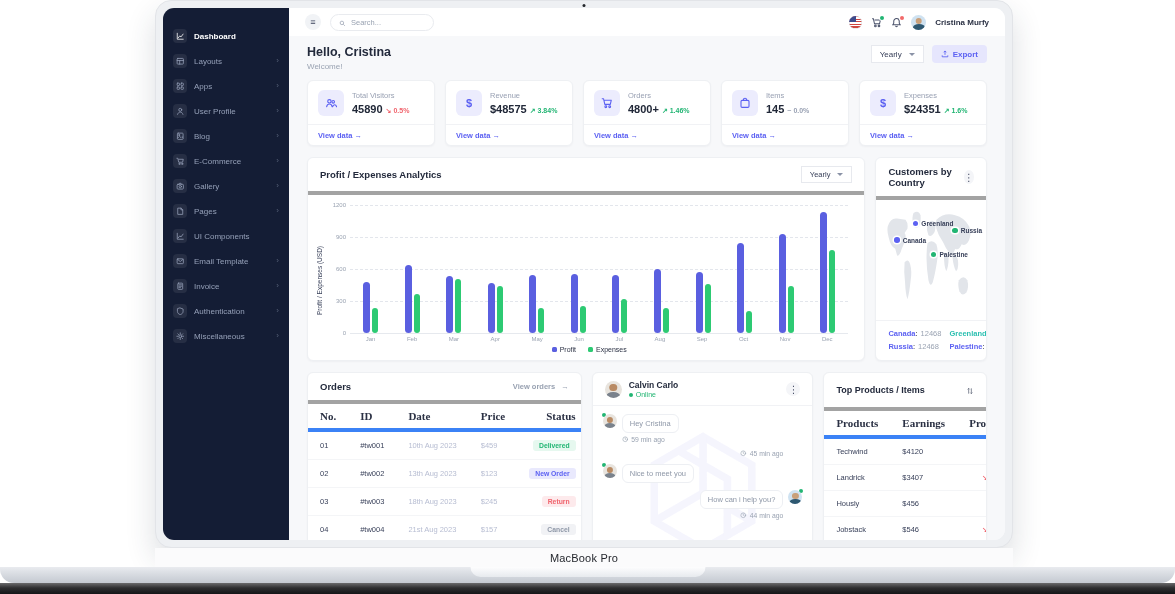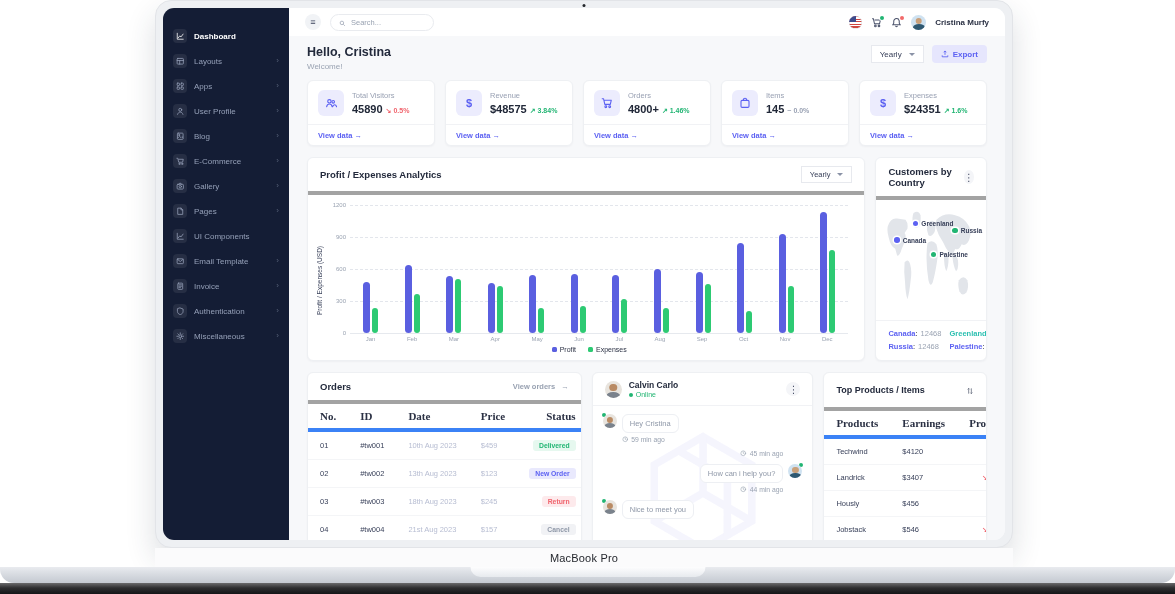--- a/index.html
+++ b/index.html
@@ -703,43 +703,43 @@
                   </div>
                   <div class="msg right">
                     <div class="msg-time">
                       <svg viewBox="0 0 12 12" fill="none" stroke="currentColor" stroke-width="1.1" stroke-linecap="round" stroke-linejoin="round">
                         <circle cx="6" cy="6" r="4.4"></circle>
                         <path d="M6 3.6V6l1.7 1"></path>
                       </svg>
                       <span>45 min ago</span>
                     </div>
                   </div>
+                  <div class="msg left">
+    <div class="msg-line">
+                      <span class="av-wrap">
+                        <span class="pres"></span>
+                        <span class="avatar av-14" style="--bg:#e8e4de;--skin:#b98a63;--shirt:#7a828c;display:block"></span>
+                      </span>
+                      <span class="bubble">Nice to meet you</span>
+                    </div>
+                  </div>
                   <div class="msg right">
     <div class="msg-line">
                       <span class="bubble">How can i help you?</span>
                       <span class="av-wrap">
                         <span class="pres"></span>
                         <span class="avatar av-14" style="--bg:#cfe2f1;--skin:#c9a07a;--shirt:#2e5871;display:block"></span>
                       </span>
                     </div>
                     <div class="msg-time">
                       <svg viewBox="0 0 12 12" fill="none" stroke="currentColor" stroke-width="1.1" stroke-linecap="round" stroke-linejoin="round">
                         <circle cx="6" cy="6" r="4.4"></circle>
                         <path d="M6 3.6V6l1.7 1"></path>
                       </svg>
                       <span>44 min ago</span>
-                    </div>
-                  </div>
-                  <div class="msg left">
-    <div class="msg-line">
-                      <span class="av-wrap">
-                        <span class="pres"></span>
-                        <span class="avatar av-14" style="--bg:#e8e4de;--skin:#b98a63;--shirt:#7a828c;display:block"></span>
-                      </span>
-                      <span class="bubble">Nice to meet you</span>
                     </div>
                   </div>
                 </div>
             </div>
 
             <div class="card products-card">
               <div class="card-head">
                 <span class="card-title" style="font-size:9px">Top Products / Items</span>
                 <span class="sort-ico">
                   <svg viewBox="0 0 12 12" fill="none" stroke="currentColor" stroke-width="1.1">

